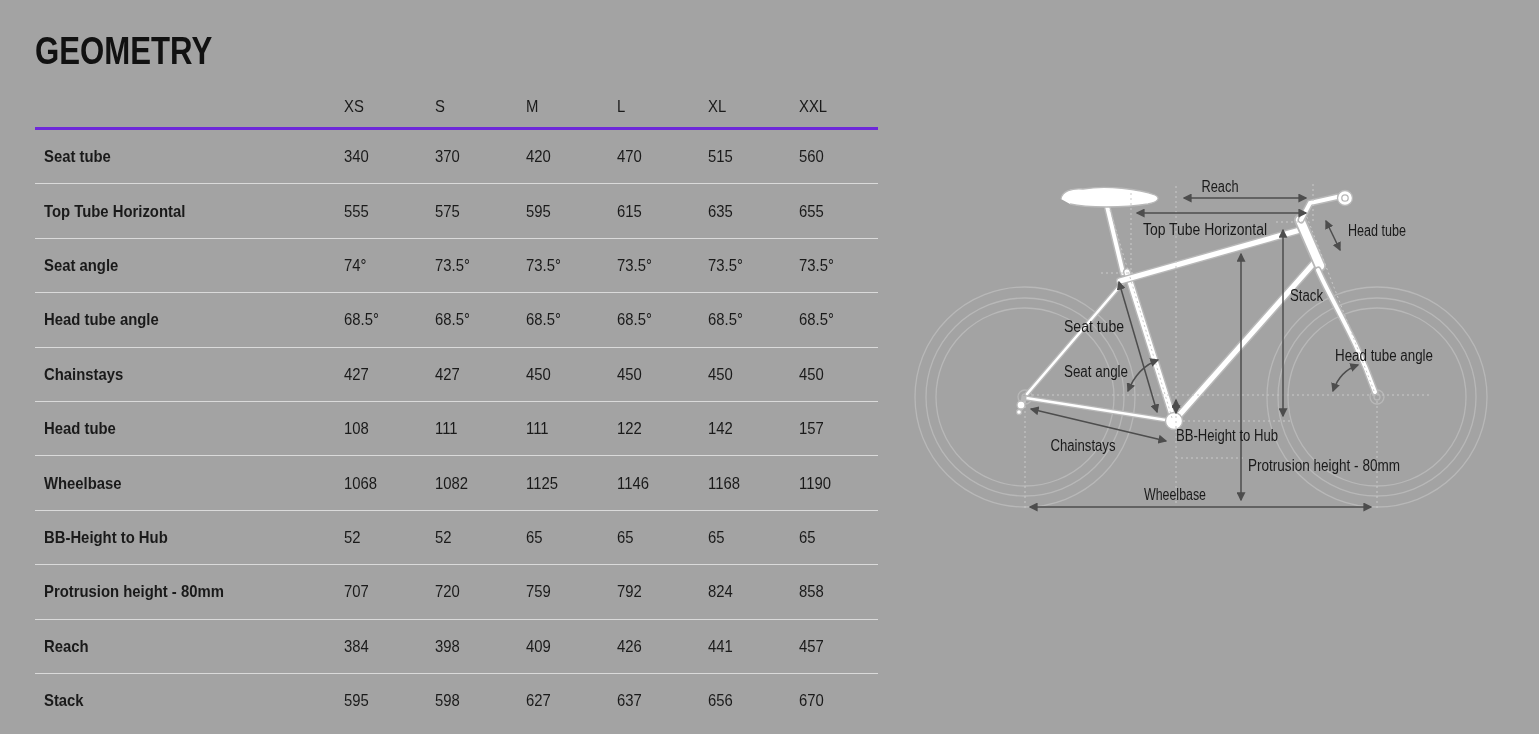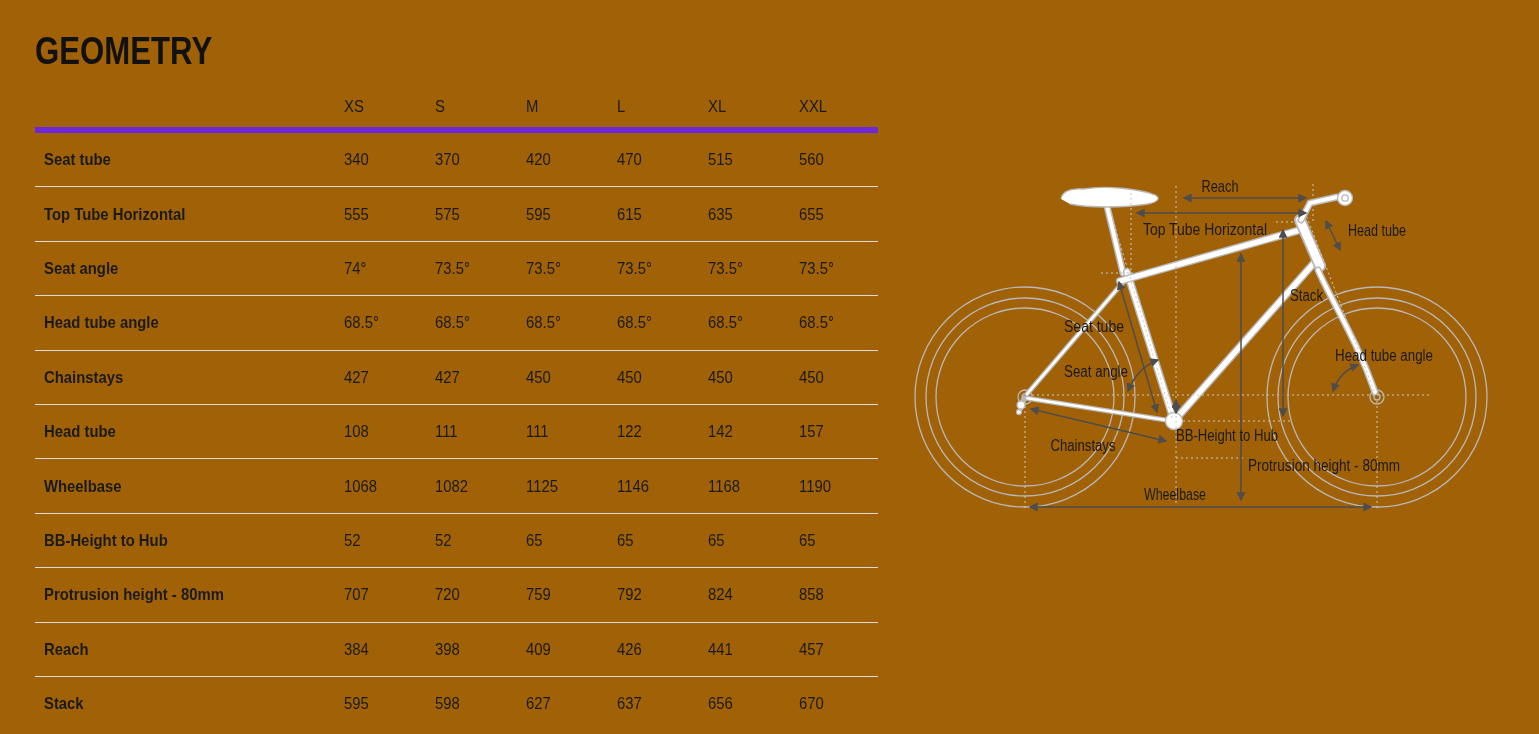--- a/index.html
+++ b/index.html
@@ -1,23 +1,23 @@
 <!DOCTYPE html>
 <html><head>
 <meta charset="utf-8">
 <style>
   html,body{margin:0;padding:0;background:#fff;}
-  .canvas{position:relative;width:1539px;height:734px;background:#a16207;overflow:hidden;
+  .canvas{position:relative;width:1539px;height:734px;background:#a3a3a3;overflow:hidden;
           font-family:"Liberation Sans","DejaVu Sans",sans-serif;color:#1a1a1a;}
   .title{position:absolute;left:35px;top:30px;font-size:38px;font-weight:800;
          letter-spacing:0px;transform:scaleX(.82);transform-origin:left center;
          white-space:nowrap;color:#111;}
   .geo-table{position:absolute;left:35px;top:85px;width:843px;font-size:16.5px;}
   .thead,.tr{display:grid;grid-template-columns:309px 91px 91px 91px 91px 91px auto;align-items:center;}
-  .thead{height:42px;border-bottom:6px solid #6d28d9;}
+  .thead{height:42px;border-bottom:3px solid #6d28d9;}
   .tr{height:53.4px;border-bottom:1px solid #dadada;}
   .tr:last-child{border-bottom:none;}
   .th,.td{transform:scaleX(.9);transform-origin:left center;white-space:nowrap;}
   .td.label{font-weight:700;padding-left:10px;}
   .diagram{position:absolute;left:0;top:0;}
   .t-out{stroke:#b8b8b8;stroke-width:8;fill:none;stroke-linecap:round;}
   .t-in{stroke:#fff;stroke-width:5.2;fill:none;stroke-linecap:round;}
   .h-out{stroke:#b8b8b8;stroke-width:12;fill:none;stroke-linecap:round;}
   .h-in{stroke:#fff;stroke-width:8.4;fill:none;stroke-linecap:round;}
   .s-out{stroke:#b8b8b8;stroke-width:5;fill:none;stroke-linecap:round;}

